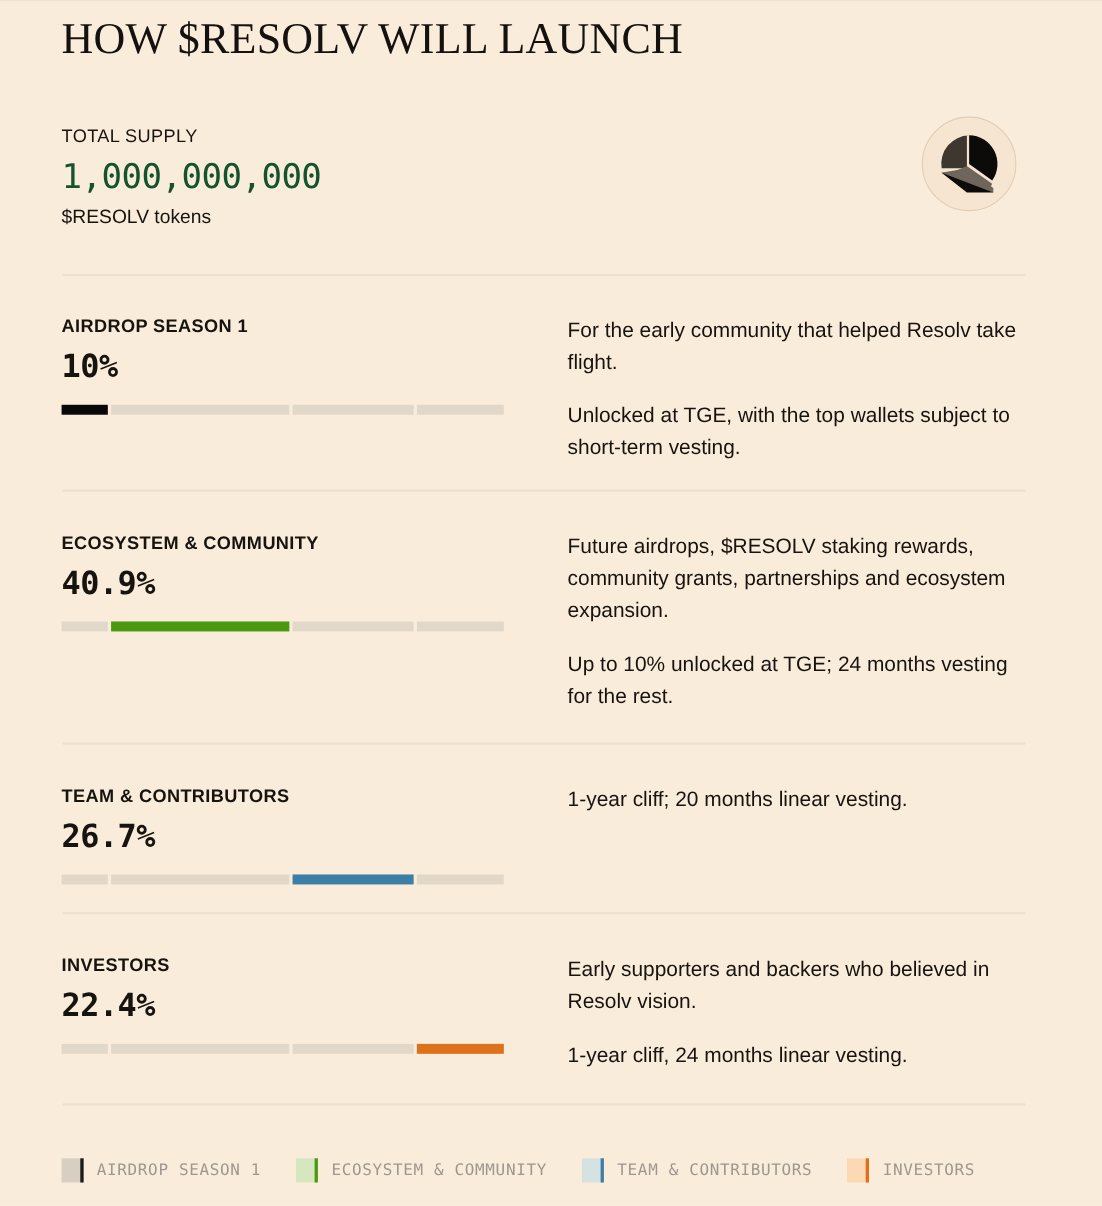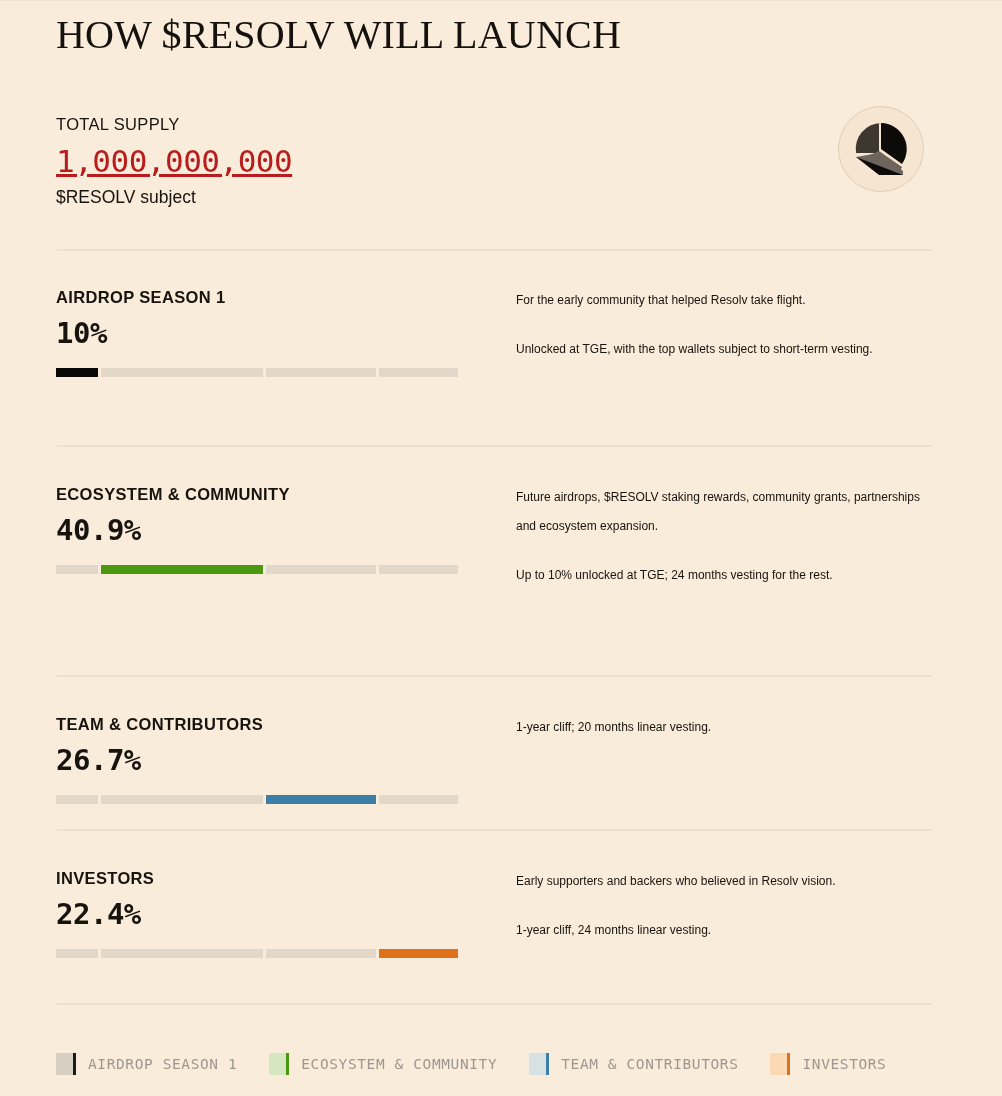--- a/index.html
+++ b/index.html
@@ -45,23 +45,22 @@
     font-weight: normal;
     letter-spacing: 0.35px;
     color: #17130f;
     line-height: 22px;
   }
   .supply-value {
     font-family: "DejaVu Sans Mono", monospace;
     font-size: 31px;
     line-height: 44px;
     letter-spacing: -0.5px;
-    color: #b91c1c;
+    color: #14532d;
     margin-top: 4px;
-    text-decoration: underline;
   }
   .supply-sub {
     font-size: 17.5px;
     line-height: 24px;
     color: #17130f;
     margin-top: 2px;
   }
 
   
   .logo-mark {
@@ -123,21 +122,21 @@
     background: #e2d8c9;
   }
   .seg.s0 { left: 0px;   width: 42px;  }
   .seg.s1 { left: 45px;  width: 162px; }
   .seg.s2 { left: 210px; width: 110px; }
   .seg.s3 { left: 323px; width: 79px;  }
 
   .fill { position: absolute; top: 0; height: 9px; }
 
   .desc {
-    font-size: 12px;
+    font-size: 19px;
     line-height: 29px;
     color: #17130f;
   }
   .desc + .desc { margin-top: 20px; }
 
   
   .legend {
     position: absolute;
     left: 56px;
     top: 1052px;
@@ -167,21 +166,21 @@
 </head>
 <body>
 
 <div class="page">
 
   <div class="title">HOW $RESOLV WILL LAUNCH</div>
 
   <div class="supply">
     <div class="supply-label">TOTAL SUPPLY</div>
     <div class="supply-value">1,000,000,000</div>
-    <div class="supply-sub">$RESOLV subject</div>
+    <div class="supply-sub">$RESOLV tokens</div>
   </div>
 
   <div class="logo-mark">
     <svg width="84" height="84" viewBox="0 0 84 84" aria-hidden="true">
       <path d="M42 16 A26 26 0 0 1 63 57 L42 42 Z" fill="#0d0b09"></path>
       <path d="M42 16 A26 26 0 0 0 17 46 L40 46 L40 16 Z" fill="#3d372f"></path>
       <path d="M17 50 L40 50 L64 68 L40 68 Z" fill="#0d0b09"></path>
       <path d="M40 46 L64 64 L64 68 L17 50 Z" fill="#6e665c"></path>
       <path d="M40 44 L63 60 L60 66 L24 51 Z" fill="#6e665c"></path>
     </svg>

